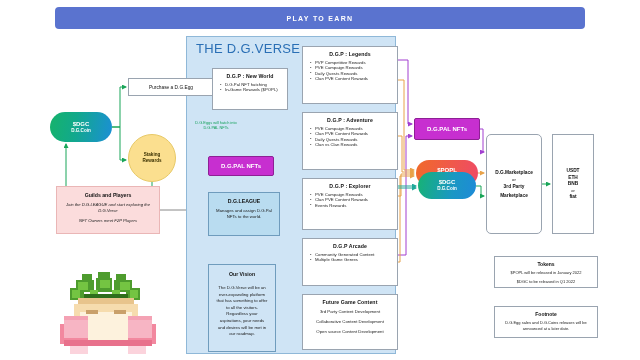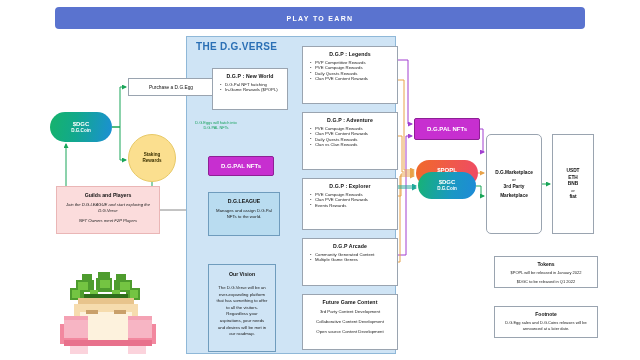--- a/index.html
+++ b/index.html
@@ -21,21 +21,21 @@
     color:#ffffff;font-size:7px;font-weight:bold;letter-spacing:1.3px;
   }
 
   
   #verse{
     left:186px;top:36px;width:210px;height:318px;
     background:#cfe4f5;border:1px solid #8fb8d8;
   }
   #verse-title{
     left:196px;top:41px;width:120px;height:12px;
-    color:#2a6fb5;font-size:10px;font-weight:bold;letter-spacing:.3px;
+    color:#2a6fb5;font-size:13px;font-weight:normal;letter-spacing:.3px;
   }
 
   
   .card{
     background:#ffffff;border:1px solid #9aa4b0;
   }
   .card .hd{
     text-align:center;font-size:5.2px;font-weight:bold;color:#111;
     padding-top:4px;letter-spacing:.1px;
   }

